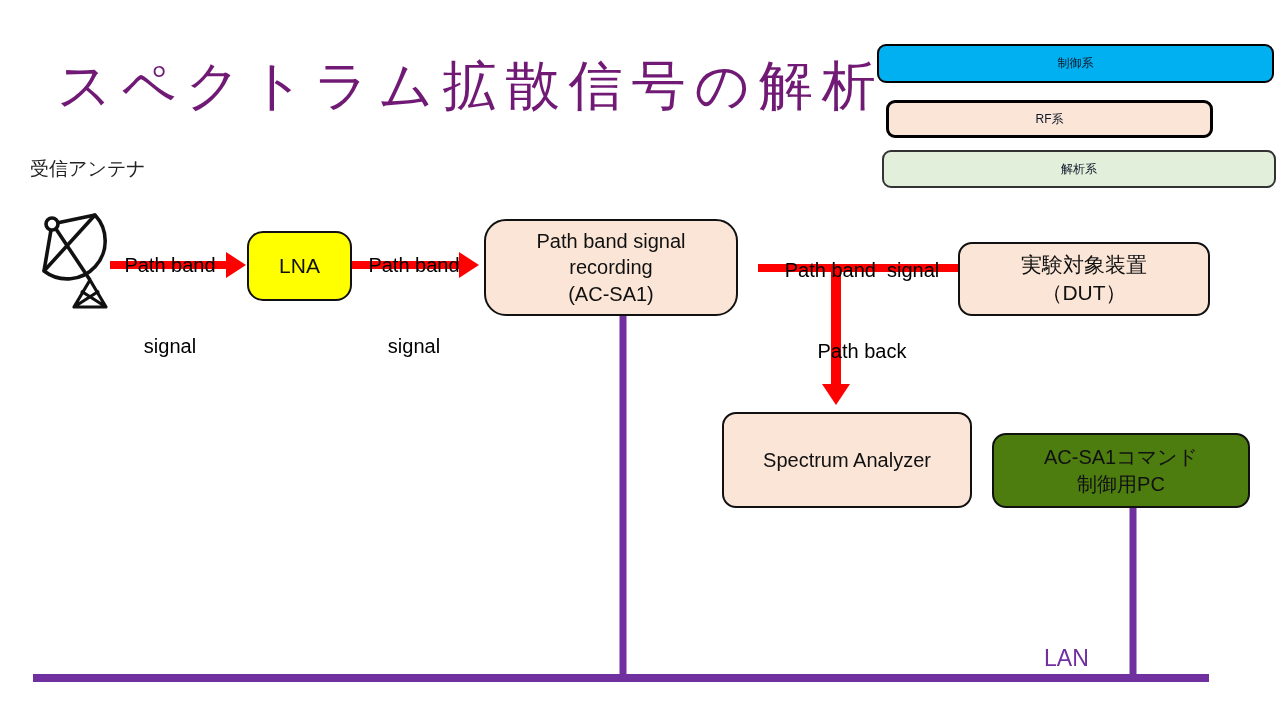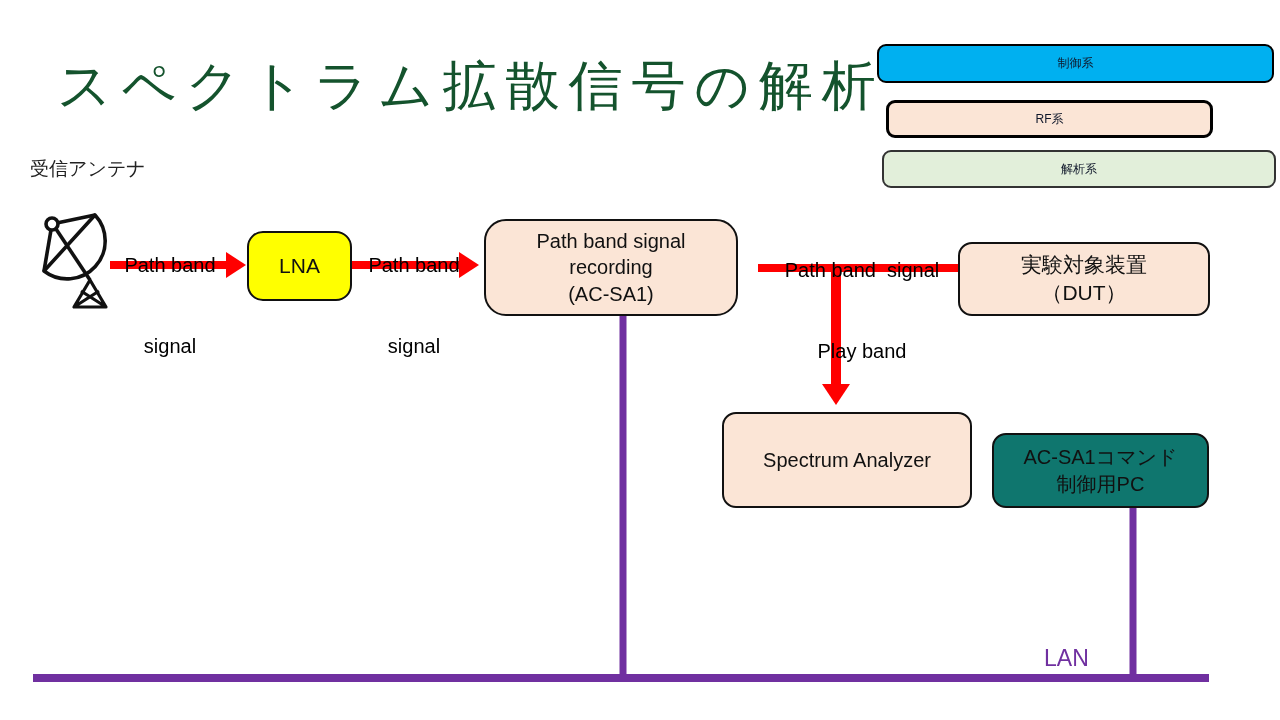--- a/index.html
+++ b/index.html
@@ -3,21 +3,21 @@
 <meta charset="utf-8">
 <style>
   html,body { margin:0; padding:0; background:#ffffff; }
   .canvas {
     position:relative; width:1280px; height:720px; background:#ffffff;
     font-family:"Liberation Sans","DejaVu Sans",sans-serif; overflow:hidden;
     color:#111;
   }
   .title {
     position:absolute; left:57px; top:50px; font-size:54px; font-weight:300;
-    letter-spacing:9px; color:#14532d; white-space:nowrap;
+    letter-spacing:9px; color:#701a75; white-space:nowrap;
   }
   .receiver-label {
     position:absolute; left:30px; top:156px; font-size:19px; color:#222;
   }
   .antenna-icon { position:absolute; left:38px; top:210px; }
 
   
   .legend-box {
     position:absolute; display:flex; align-items:center; justify-content:center;
     font-size:12px; border-radius:9px; box-sizing:border-box; color:#0f172a;
@@ -36,22 +36,22 @@
     border:2px solid #111; color:#111; line-height:1.32;
   }
   .node-lna { left:247px; top:231px; width:105px; height:70px;
     background:#ffff00; border-radius:16px; font-size:21px; }
   .node-recording { left:484px; top:219px; width:254px; height:97px;
     background:#fbe5d6; border-radius:22px; font-size:20px; }
   .node-dut { left:958px; top:242px; width:252px; height:74px;
     background:#fbe5d6; border-radius:14px; font-size:21px; }
   .node-spectrum { left:722px; top:412px; width:250px; height:96px;
     background:#fbe5d6; border-radius:14px; font-size:20px; }
-  .node-pc { left:992px; top:433px; width:217px; height:75px;
-    background:#0f766e; border-radius:14px; font-size:20px; }
+  .node-pc { left:992px; top:433px; width:258px; height:75px;
+    background:#4d7c0f; border-radius:14px; font-size:20px; }
 
   
   .arrow-label {
     position:absolute; color:#000000; font-size:20px; line-height:1.35;
     text-align:center; white-space:pre;
   }
   .arrow-label-1 { left:100px; top:198px; width:140px; }
   .arrow-label-2 { left:344px; top:198px; width:140px; }
   .arrow-label-3 { left:752px; top:203px; width:220px; }
 
@@ -114,21 +114,21 @@
   <div class="arrow-label arrow-label-1">
     <div>Path band</div>
     <div>signal</div>
   </div>
   <div class="arrow-label arrow-label-2">
     <div>Path band</div>
     <div>signal</div>
   </div>
   <div class="arrow-label arrow-label-3">
     <div>Path band  signal</div>
-    <div>Play band</div>
+    <div>Path back</div>
   </div>
 
   <div class="node node-lna">
     <span>LNA</span>
   </div>
 
   <div class="node node-recording">
     <div>Path band signal</div>
     <div>recording</div>
     <div>(AC-SA1)</div>

